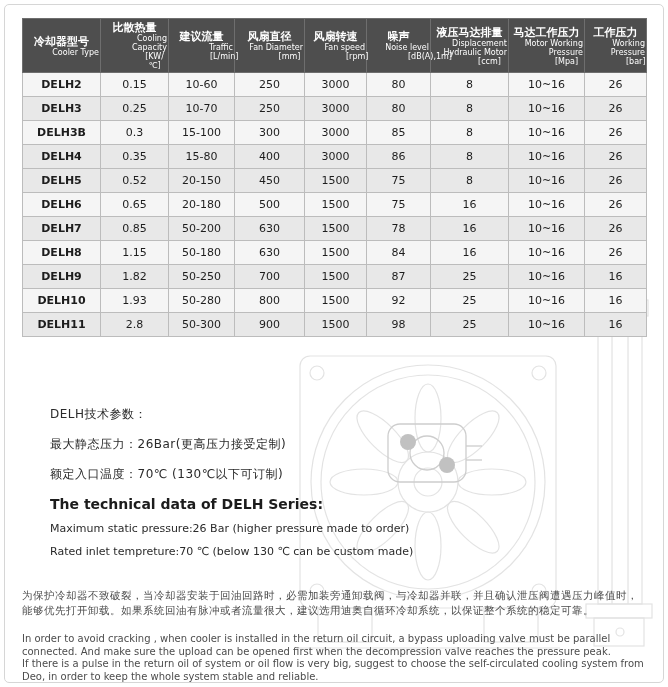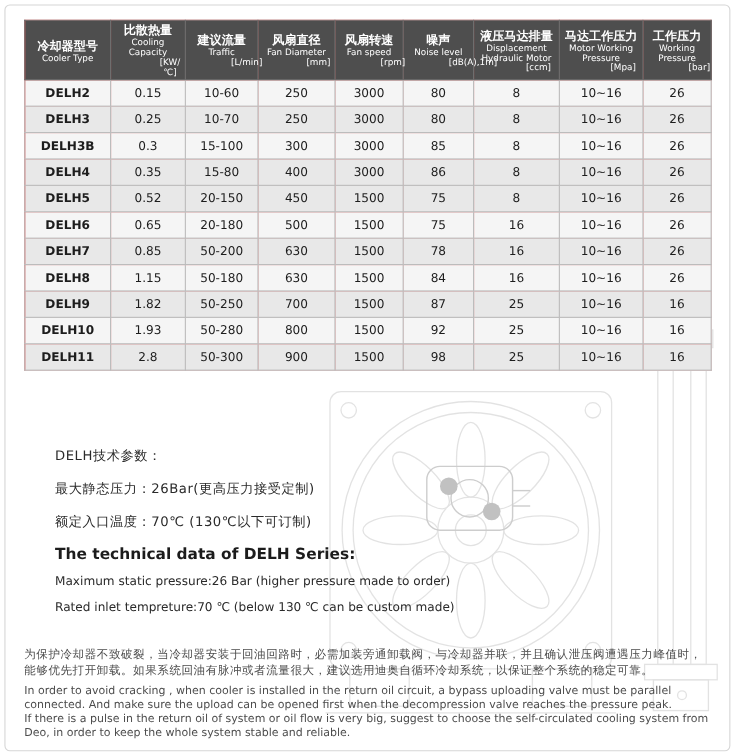--- a/index.html
+++ b/index.html
@@ -32,21 +32,21 @@
   thead th {
     background: #4e4e4e;
     color: #fff;
     border: 1px solid #6e6e6e;
     height: 48px;
     padding: 2px 1px;
     vertical-align: middle;
     font-weight: normal;
   }
   thead th .zh { font-size: 11px; line-height: 13px; font-weight: bold; }
-  thead th .en { font-size: 8px;  line-height: 9px; }
+  thead th .en { font-size: 8px;  line-height: 9px; text-align: right; }
   thead th .unit { font-size: 8px; line-height: 9px; padding-left: 40px; }
   tbody td {
     border: 1px solid #bcbcbc;
     height: 24px;
     text-align: center;
     font-size: 11px;
     color: #1d1d1d;
     padding: 0 2px;
   }
   tbody tr.odd  td { background: #f5f5f5; }
@@ -58,21 +58,21 @@
     z-index: 0;
     opacity: 0.55;
   }
   
   .notes { position: absolute; left: 50px; top: 406px; z-index: 2; }
   .notes .zh-line { font-size: 12px; color: #2a2a2a; margin-bottom: 13px; letter-spacing: .5px; }
   .notes .en-title { font-size: 14px; font-weight: bold; color: #1c1c1c; margin-top: 6px; margin-bottom: 7px; }
   .notes .en-line { font-size: 11px; color: #2a2a2a; margin-bottom: 8px; margin-top: 10px; }
   
   .footer { position: absolute; left: 22px; top: 588px; width: 626px; z-index: 2; }
-  .footer .zh-par { font-size: 10.5px; line-height: 15px; color: #4c4c4c; letter-spacing: .5px; margin-bottom: 5px; }
+  .footer .zh-par { font-size: 10.5px; line-height: 15px; color: #4c4c4c; letter-spacing: .5px; margin-bottom: 15px; }
   .footer .en-par { font-size: 10px; line-height: 12.5px; color: #4c4c4c; }
 </style>
 </head>
 <body>
 
 <svg class="watermark" width="668" height="687" viewBox="0 0 668 687" aria-hidden="true">
   <g stroke="#cccccc" fill="none" stroke-width="1.2">
     <rect x="300" y="356" width="256" height="252" rx="10"></rect>
     <circle cx="428" cy="482" r="117"></circle>
     <circle cx="428" cy="482" r="107"></circle>

